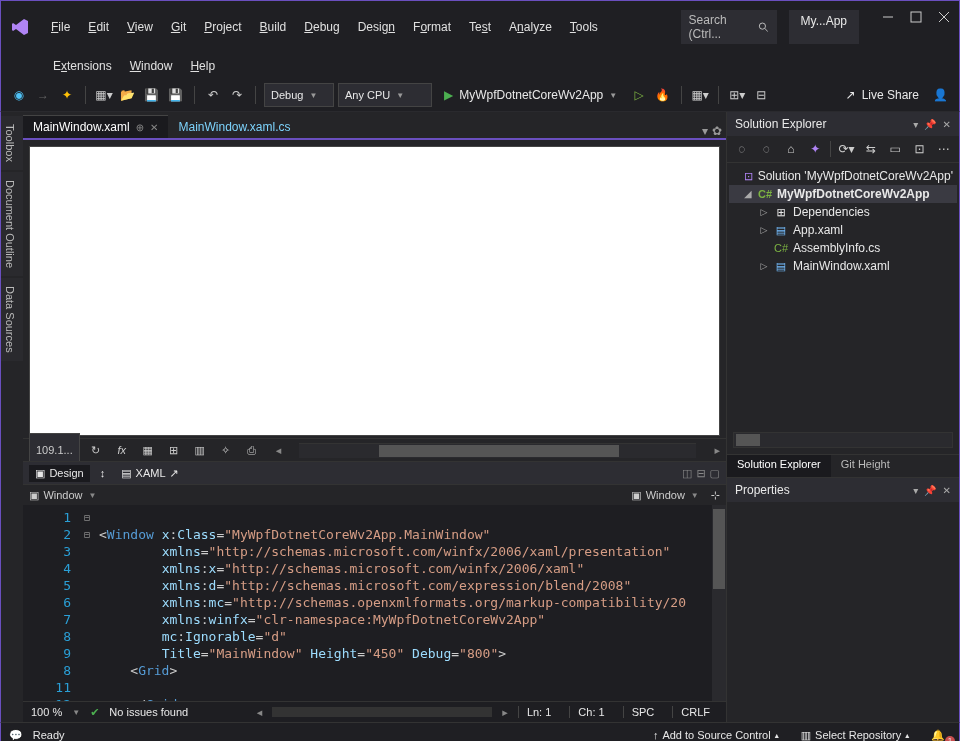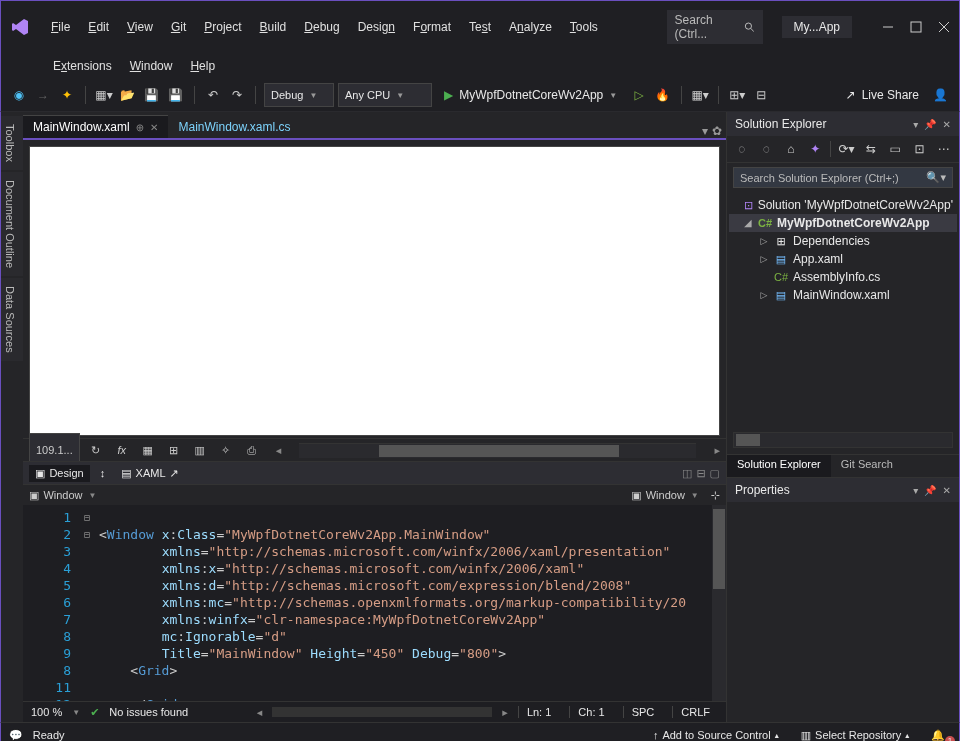--- a/index.html
+++ b/index.html
@@ -1,21 +1,21 @@
 <!DOCTYPE html>
 <html><head>
 <meta charset="utf-8">
 <style>
 html,body{margin:0;padding:0;width:960px;height:741px;background:#1b1b1f;font-family:"Segoe UI",Arial,sans-serif;font-size:12px;color:#e8e8e8;overflow:hidden;user-select:none}
 .title-bar{height:36px;background:#1f1f23;border:1px solid #6a4fbf;border-bottom:none;display:flex;align-items:center;padding:8px 8px;position:relative}
 .logo{width:22px;height:22px;margin-right:12px;display:flex;align-items:center;justify-content:center}
 .menu-row{display:flex;gap:2px}
 .menu-item{padding:3px 8px;color:#e0e0e0;cursor:pointer;font-size:12px}
 .menu-item u{text-decoration:underline}
-.title-right{position:absolute;right:8px;display:flex;align-items:center;gap:19px}
+.title-right{position:absolute;right:8px;display:flex;gap:12px}
 .search-box{display:flex;align-items:center;background:#2d2d33;padding:3px 8px;color:#bbb;font-size:12px;width:80px}
 .search-box svg{margin-left:4px}
 .app-btn{background:#2d2d33;padding:4px 12px;font-size:12px}
 .win-btns{display:flex;gap:14px;margin-left:10px}
 .win-btn{width:14px;height:14px;display:flex;align-items:center;justify-content:center;cursor:pointer}
 .menu-row2{height:26px;background:#1f1f23;border-left:1px solid #6a4fbf;border-right:1px solid #6a4fbf;display:flex;align-items:center;padding:0 8px;gap:2px}
 .toolbar{height:32px;background:#1f1f23;border-left:1px solid #6a4fbf;border-right:1px solid #6a4fbf;border-bottom:1px solid #2a2a2e;display:flex;align-items:center;padding:0 8px;gap:4px}
 .tb-btn{width:20px;height:20px;display:flex;align-items:center;justify-content:center;cursor:pointer;color:#ccc}
 .tb-sep{width:1px;height:18px;background:#444;margin:0 4px}
 .tb-combo{background:#2d2d33;border:1px solid #444;padding:2px 6px;font-size:11px;display:flex;align-items:center;gap:6px;height:18px}
@@ -341,24 +341,20 @@
       <span class="tb-btn">◌</span>
       <span class="tb-btn">⌂</span>
       <span class="tb-btn" style="color:#b084f5">✦</span>
       <span class="sep"></span>
       <span class="tb-btn">⟳▾</span>
       <span class="tb-btn">⇆</span>
       <span class="tb-btn">▭</span>
       <span class="tb-btn">⊡</span>
       <span class="tb-btn">⋯</span>
     </div>
-    <div class="panel-search">
-      <span style="flex:1;overflow:hidden;text-overflow:ellipsis;white-space:nowrap">Search Solution Explorer (Ctrl+;)</span>
-      <span>🔍▾</span>
-    </div>
     <div class="tree">
       <div class="tree-row">
           <span class="exp"></span>
           <span class="ico" style="color:#b084f5">⊡</span>
           <span>Solution 'MyWpfDotnetCoreWv2App'</span>
         </div>
       <div class="tree-row selected bold" style="padding-left:14px">
           <span class="exp">◢</span>
           <span class="ico" style="color:#7cb342">C#</span>
           <span>MyWpfDotnetCoreWv2App</span>
@@ -382,21 +378,21 @@
           <span class="exp">▷</span>
           <span class="ico" style="color:#75beff">▤</span>
           <span>MainWindow.xaml</span>
         </div>
     </div>
     <div class="panel-hscroll">
         <div class="thumb"></div>
       </div>
     <div class="panel-tabs">
       <div class="ptab active">Solution Explorer</div>
-      <div class="ptab">Git Search</div>
+      <div class="ptab">Git Height</div>
     </div>
     <div class="props-panel">
       <div class="panel-header">
         <span>Properties</span>
         <div class="spacer"></div>
         <span class="ico">▾</span>
         <span class="ico">📌</span>
         <span class="ico">✕</span>
       </div>
       <div style="height:220px"></div>

